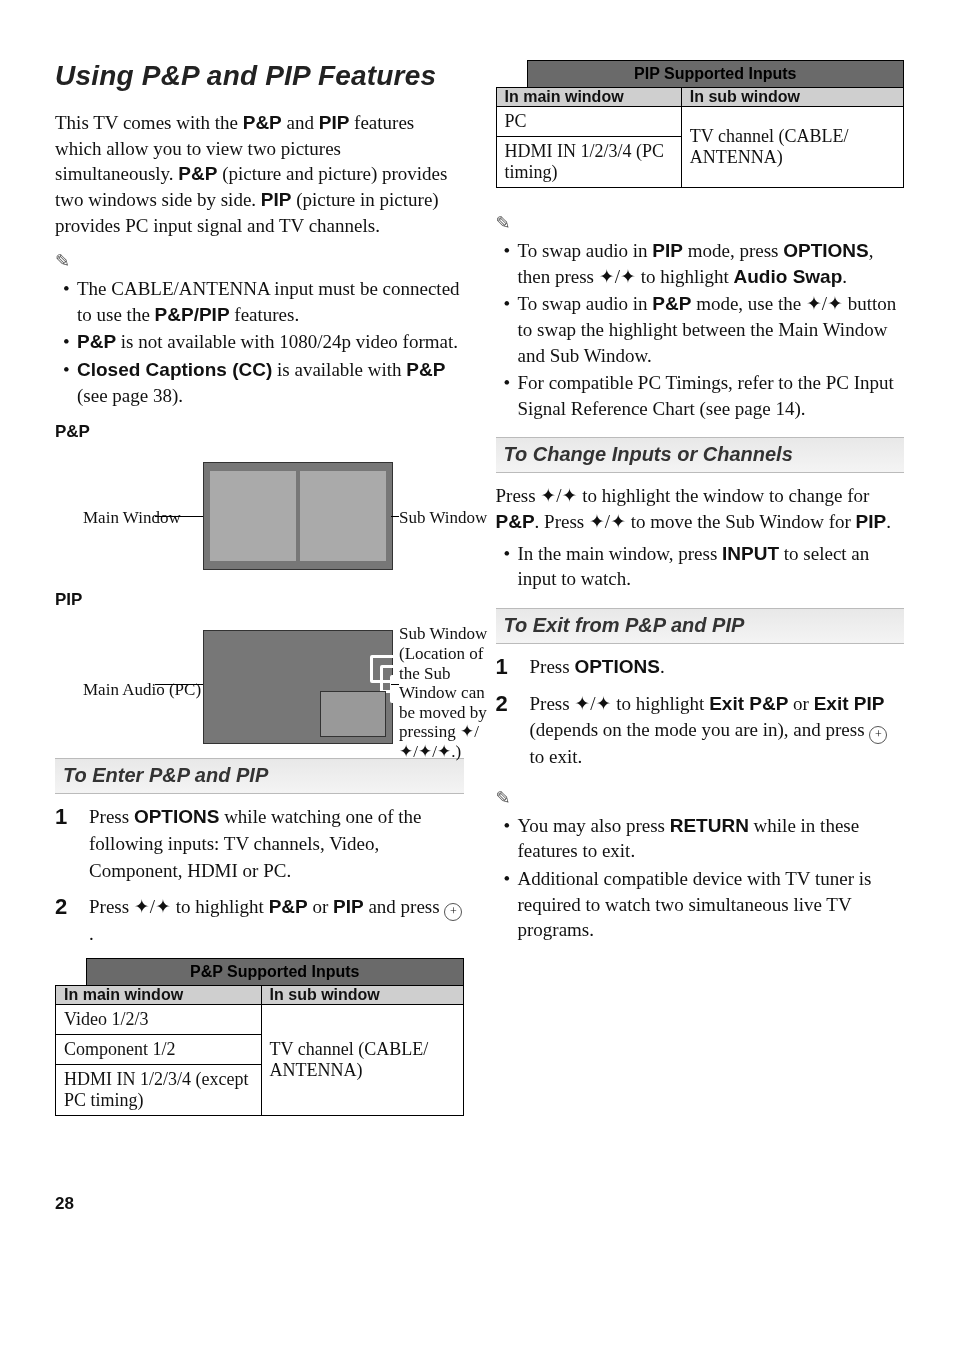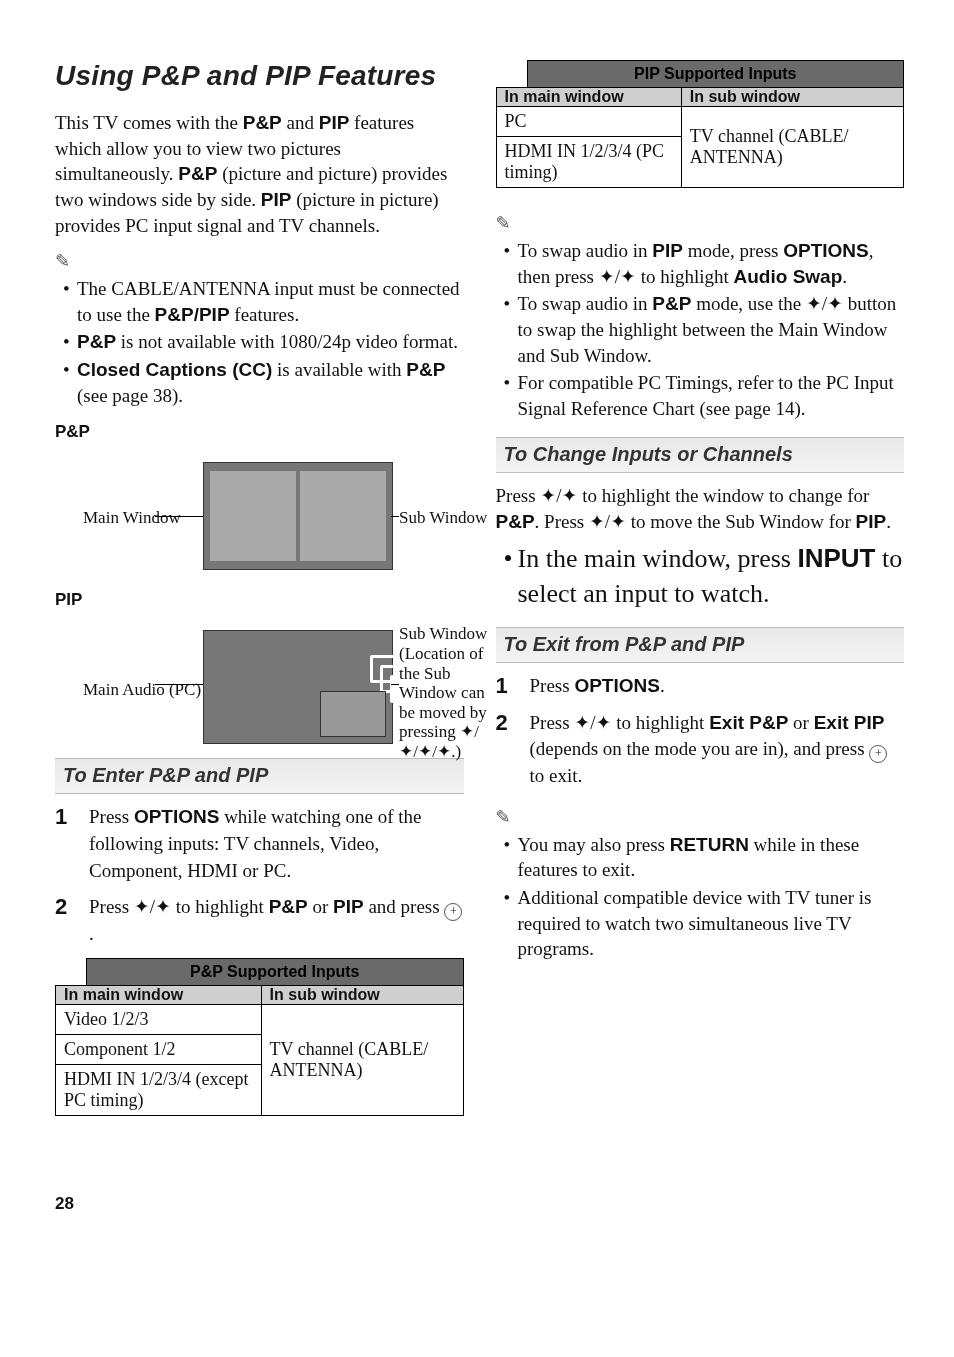--- a/index.html
+++ b/index.html
@@ -339,21 +339,21 @@
     
     <span class="note-icon colbreak">✎</span>
     <ul class="bullets" id="right-notes-top">
         <li>To swap audio in <span class="sans bold">PIP</span> mode, press <span class="sans bold">OPTIONS</span>, then press ✦/✦ to highlight <span class="sans bold">Audio Swap</span>.</li>
         <li>To swap audio in <span class="sans bold">P&amp;P</span> mode, use the ✦/✦ button to swap the highlight between the Main Window and Sub Window.</li>
         <li>For compatible PC Timings, refer to the PC Input Signal Reference Chart (see page 14).</li>
       </ul>
 
     <div class="sub-heading">To Change Inputs or Channels</div>
     <p id="change-intro">Press ✦/✦ to highlight the window to change for <span class="sans bold">P&amp;P</span>. Press ✦/✦ to move the Sub Window for <span class="sans bold">PIP</span>.</p>
-    <ul class="bullets" id="change-bullets" style="font-size:26px">
+    <ul class="bullets" id="change-bullets" style="font-size:19px">
         <li>In the main window, press <span class="sans bold">INPUT</span> to select an input to watch.</li>
       </ul>
 
     <div class="sub-heading">To Exit from P&amp;P and PIP</div>
     <ol class="numlist" id="exit-steps">
         <li>Press <span class="sans bold">OPTIONS</span>.</li>
         <li>Press ✦/✦ to highlight <span class="sans bold">Exit P&amp;P</span> or <span class="sans bold">Exit PIP</span> (depends on the mode you are in), and press <span class="enter-btn">+</span> to exit.</li>
       </ol>
 
     <span class="note-icon">✎</span>

